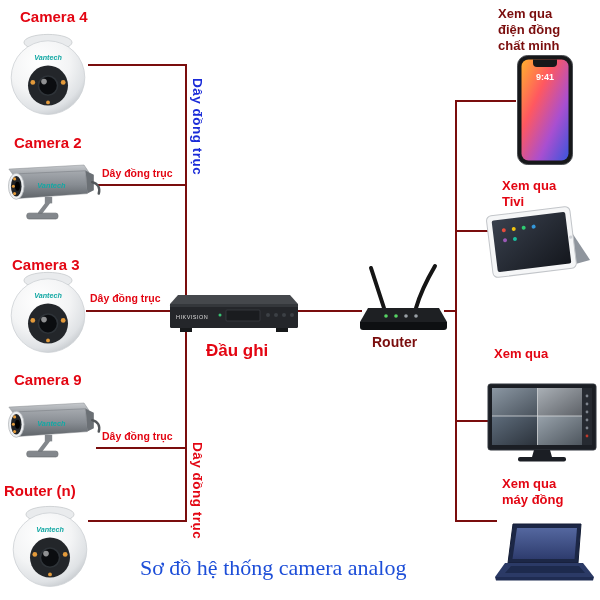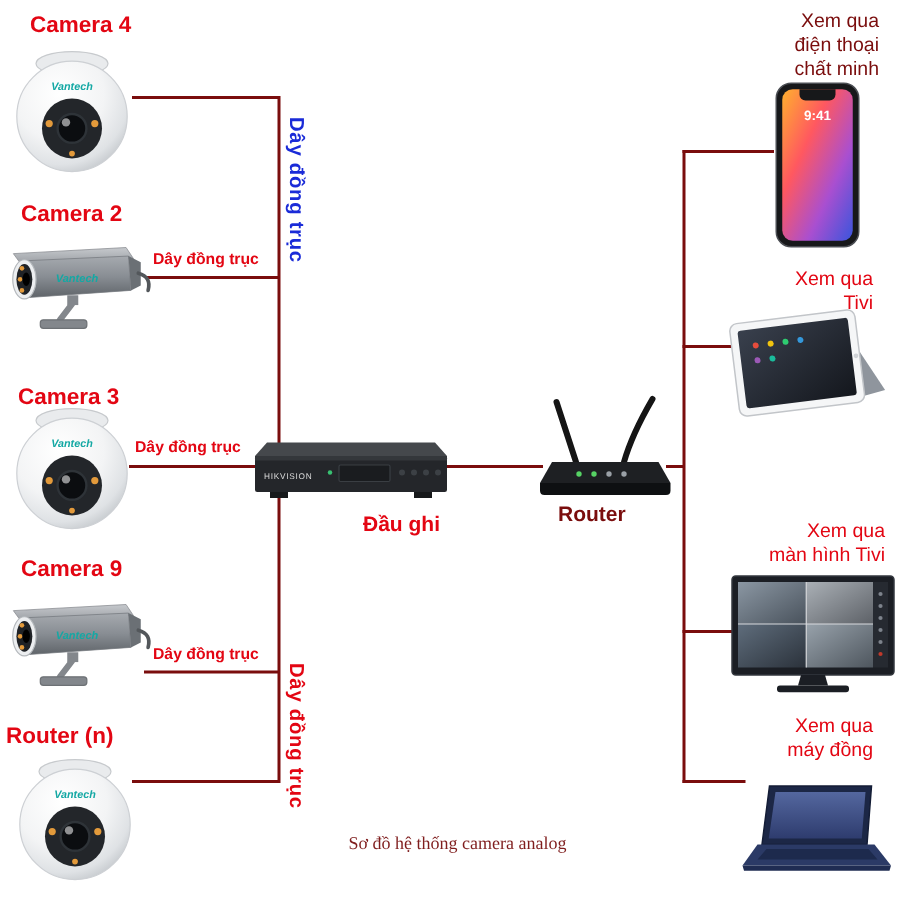--- a/index.html
+++ b/index.html
@@ -8,26 +8,26 @@
   .canvas { position:relative; width:600px; height:600px; background:#fff; overflow:hidden; }
   .line { position:absolute; background:var(--line,#7a0d0d); }
   .line.h { height:2px; }
   .line.v { width:2px; }
   .dev { position:absolute; }
   .cam-label { position:absolute; font-size:15px; font-weight:700; color:var(--label-red,#e30613); white-space:nowrap; }
   .cable-label { position:absolute; font-size:10.5px; font-weight:700; color:var(--label-red,#e30613); white-space:nowrap; }
   .vlabel { position:absolute; writing-mode:vertical-rl; font-weight:700; font-size:13.5px; letter-spacing:0.5px; }
   .vlabel.blue { color:var(--label-blue,#1a2bd8); }
   .vlabel.redlbl { color:var(--label-red,#e30613); }
-  .dvr-label { position:absolute; font-size:14px; font-weight:700; color:var(--label-red,#e30613); white-space:nowrap;margin-left:36px; }
+  .dvr-label { position:absolute; font-size:17px; font-weight:700; color:var(--label-red,#e30613); white-space:nowrap; }
   .router-label { position:absolute; font-size:14px; font-weight:700; color:var(--label-maroon,#7a0d0d); white-space:nowrap; }
-  .dev-label { position:absolute; font-size:13px; font-weight:400; text-align:right; line-height:1.22; }
+  .dev-label { position:absolute; font-size:13px; font-weight:700; text-align:left; line-height:1.22; }
   .maroon { color:var(--label-maroon,#7a0d0d); }
   .redlbl { color:var(--label-red,#e30613); }
-  .caption-title { position:absolute; font-family:"Liberation Serif","DejaVu Serif",serif; font-size:12px; color:#7f1d1d; text-align:center; }
+  .caption-title { position:absolute; font-family:"Liberation Serif","DejaVu Serif",serif; font-size:22px; color:#1d4ed8; }
   .caption-sub { position:absolute; font-family:"Liberation Serif","DejaVu Serif",serif; font-size:12.5px; color:#111; text-align:center; }
 </style>
 </head>
 <body>
 
 <div class="canvas">
 
   <svg width="0" height="0" style="position:absolute">
     <defs>
       <radialGradient id="gDome" cx="38%" cy="30%" r="75%">
@@ -197,21 +197,21 @@
     <path d="M4 60 L91 60 L91 65 Q91 68 88 68 L7 68 Q4 68 4 65 Z" fill="#0e1012"></path>
     <circle cx="30" cy="54" r="1.8" fill="#56d364"></circle>
     <circle cx="40" cy="54" r="1.8" fill="#56d364"></circle>
     <circle cx="50" cy="54" r="1.8" fill="#9aa0a6"></circle>
     <circle cx="60" cy="54" r="1.8" fill="#9aa0a6"></circle>
   </svg>
   <div class="router-label" style="left:372px;top:334px">Router</div>
 
   <div class="dev-label maroon" style="left:498px;top:6px;width:88px">
     <div>Xem qua</div>
-    <div>điện thoại</div>
+    <div>điện đồng</div>
     <div>chất minh</div>
   </div>
   <svg class="dev" style="left:516px;top:54px" width="58" height="112" viewBox="0 0 58 112">
     <rect x="1.5" y="1.5" width="55" height="109" rx="10" fill="#17181a" stroke="#4a4d52"></rect>
     <rect x="5.5" y="5.5" width="47" height="101" rx="7" fill="url(#gPhone)"></rect>
     <path d="M17 5.5 h24 v3.5 a4 4 0 0 1 -4 4 h-16 a4 4 0 0 1 -4 -4 Z" fill="#17181a"></path>
     <text x="29" y="26" font-size="9" fill="#ffffff" font-weight="bold" text-anchor="middle">9:41</text>
   </svg>
 
   <div class="dev-label redlbl" style="left:502px;top:178px;width:80px">
@@ -228,21 +228,20 @@
       <circle cx="42" cy="22" r="2" fill="#2ecc71"></circle>
       <circle cx="52" cy="22" r="2" fill="#3498db"></circle>
       <circle cx="22" cy="32" r="2" fill="#9b59b6"></circle>
       <circle cx="32" cy="32" r="2" fill="#1abc9c"></circle>
       <circle cx="87.5" cy="37" r="1.6" fill="#cfd2d6"></circle>
     </g>
   </svg>
 
   <div class="dev-label redlbl" style="left:494px;top:346px;width:96px">
     <div>Xem qua</div>
-    <div>màn hình Tivi</div>
   </div>
   <svg class="dev" style="left:487px;top:383px" width="110" height="82" viewBox="0 0 110 82">
     <rect x="1" y="1" width="108" height="66" rx="2.5" fill="#1b1e24" stroke="#33373e"></rect>
     <rect x="5" y="5" width="45.5" height="28" fill="url(#gCamA)"></rect>
     <rect x="50.5" y="5" width="44.5" height="28" fill="url(#gCamB)"></rect>
     <rect x="5" y="33" width="45.5" height="29" fill="url(#gCamC)"></rect>
     <rect x="50.5" y="33" width="44.5" height="29" fill="url(#gCamD)"></rect>
     <line x1="50.5" y1="5" x2="50.5" y2="62" stroke="#d8dadd" stroke-width="0.8"></line>
     <line x1="5" y1="33" x2="95" y2="33" stroke="#d8dadd" stroke-width="0.8"></line>
     <rect x="95" y="5" width="10" height="57" fill="#262a31"></rect>

